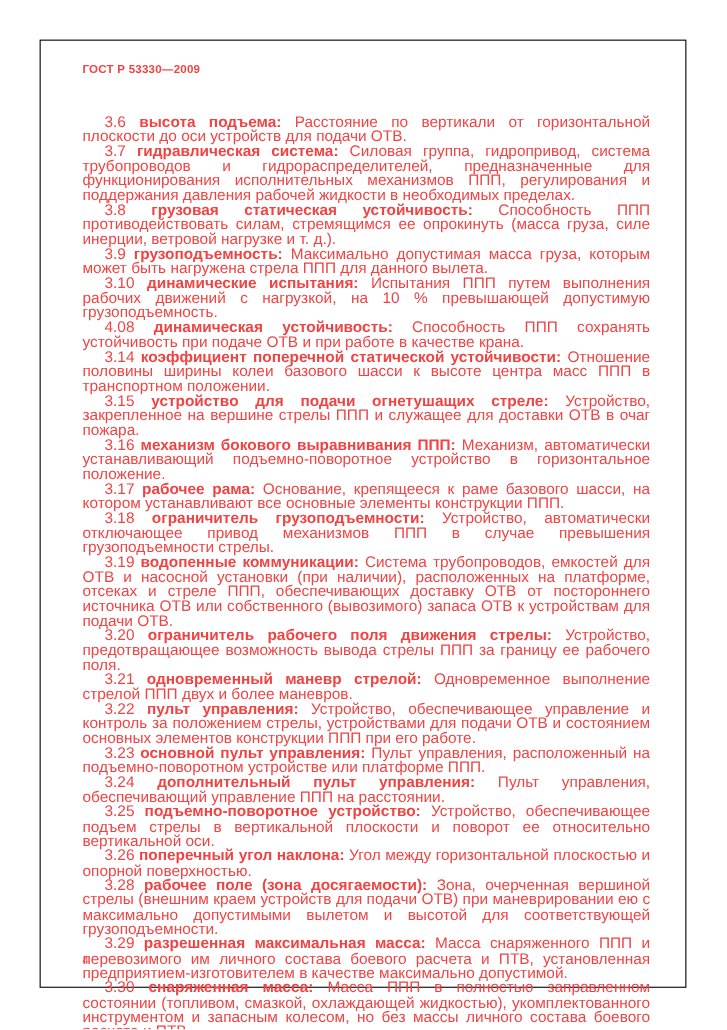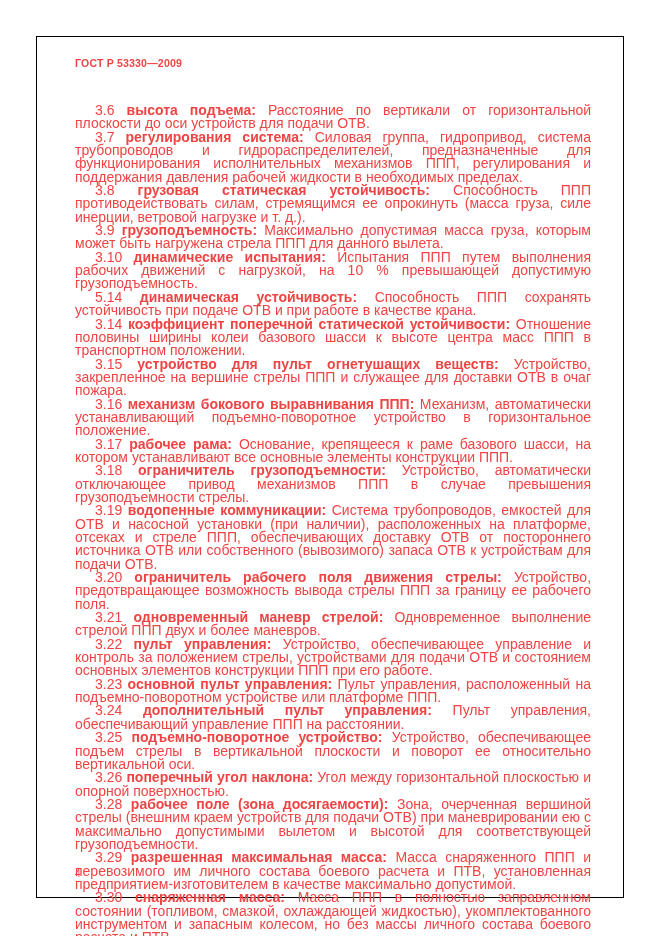--- a/index.html
+++ b/index.html
@@ -57,27 +57,27 @@
   }
 </style>
 </head>
 <body>
 
 <div class="page">
   <div class="frame"></div>
   <div class="doc-header">ГОСТ Р 53330—2009</div>
   <div class="terms">
       <p class="term-para"><span>3.6</span>&nbsp;<b>высота подъема:</b>&nbsp;<span>Расстояние по вертикали от горизонтальной плоскости до оси устройств для подачи ОТВ.</span></p>
-      <p class="term-para"><span>3.7</span>&nbsp;<b>регулирования система:</b>&nbsp;<span>Силовая группа, гидропривод, система трубопроводов и гидрораспределителей, предназначенные для функционирования исполнительных механизмов ППП, регулирования и поддержания давления рабочей жидкости в необходимых пределах.</span></p>
+      <p class="term-para"><span>3.7</span>&nbsp;<b>гидравлическая система:</b>&nbsp;<span>Силовая группа, гидропривод, система трубопроводов и гидрораспределителей, предназначенные для функционирования исполнительных механизмов ППП, регулирования и поддержания давления рабочей жидкости в необходимых пределах.</span></p>
       <p class="term-para"><span>3.8</span>&nbsp;<b>грузовая статическая устойчивость:</b>&nbsp;<span>Способность ППП противодействовать силам, стремящимся ее опрокинуть (масса груза, силе инерции, ветровой нагрузке и т. д.).</span></p>
       <p class="term-para"><span>3.9</span>&nbsp;<b>грузоподъемность:</b>&nbsp;<span>Максимально допустимая масса груза, которым может быть нагружена стрела ППП для данного вылета.</span></p>
       <p class="term-para"><span>3.10</span>&nbsp;<b>динамические испытания:</b>&nbsp;<span>Испытания ППП путем выполнения рабочих движений с нагрузкой, на 10 % превышающей допустимую грузоподъемность.</span></p>
-      <p class="term-para"><span>5.14</span>&nbsp;<b>динамическая устойчивость:</b>&nbsp;<span>Способность ППП сохранять устойчивость при подаче ОТВ и при работе в качестве крана.</span></p>
+      <p class="term-para"><span>4.08</span>&nbsp;<b>динамическая устойчивость:</b>&nbsp;<span>Способность ППП сохранять устойчивость при подаче ОТВ и при работе в качестве крана.</span></p>
       <p class="term-para"><span>3.14</span>&nbsp;<b>коэффициент поперечной статической устойчивости:</b>&nbsp;<span>Отношение половины ширины колеи базового шасси к высоте центра масс ППП в транспортном положении.</span></p>
-      <p class="term-para"><span>3.15</span>&nbsp;<b>устройство для пульт огнетушащих веществ:</b>&nbsp;<span>Устройство, закрепленное на вершине стрелы ППП и служащее для доставки ОТВ в очаг пожара.</span></p>
+      <p class="term-para"><span>3.15</span>&nbsp;<b>устройство для подачи огнетушащих стреле:</b>&nbsp;<span>Устройство, закрепленное на вершине стрелы ППП и служащее для доставки ОТВ в очаг пожара.</span></p>
       <p class="term-para"><span>3.16</span>&nbsp;<b>механизм бокового выравнивания ППП:</b>&nbsp;<span>Механизм, автоматически устанавливающий подъемно-поворотное устройство в горизонтальное положение.</span></p>
       <p class="term-para"><span>3.17</span>&nbsp;<b>рабочее рама:</b>&nbsp;<span>Основание, крепящееся к раме базового шасси, на котором устанавливают все основные элементы конструкции ППП.</span></p>
       <p class="term-para"><span>3.18</span>&nbsp;<b>ограничитель грузоподъемности:</b>&nbsp;<span>Устройство, автоматически отключающее привод механизмов ППП в случае превышения грузоподъемности стрелы.</span></p>
       <p class="term-para"><span>3.19</span>&nbsp;<b>водопенные коммуникации:</b>&nbsp;<span>Система трубопроводов, емкостей для ОТВ и насосной установки (при наличии), расположенных на платформе, отсеках и стреле ППП, обеспечивающих доставку ОТВ от постороннего источника ОТВ или собственного (вывозимого) запаса ОТВ к устройствам для подачи ОТВ.</span></p>
       <p class="term-para"><span>3.20</span>&nbsp;<b>ограничитель рабочего поля движения стрелы:</b>&nbsp;<span>Устройство, предотвращающее возможность вывода стрелы ППП за границу ее рабочего поля.</span></p>
       <p class="term-para"><span>3.21</span>&nbsp;<b>одновременный маневр стрелой:</b>&nbsp;<span>Одновременное выполнение стрелой ППП двух и более маневров.</span></p>
       <p class="term-para"><span>3.22</span>&nbsp;<b>пульт управления:</b>&nbsp;<span>Устройство, обеспечивающее управление и контроль за положением стрелы, устройствами для подачи ОТВ и состоянием основных элементов конструкции ППП при его работе.</span></p>
       <p class="term-para"><span>3.23</span>&nbsp;<b>основной пульт управления:</b>&nbsp;<span>Пульт управления, расположенный на подъемно-поворотном устройстве или платформе ППП.</span></p>
       <p class="term-para"><span>3.24</span>&nbsp;<b>дополнительный пульт управления:</b>&nbsp;<span>Пульт управления, обеспечивающий управление ППП на расстоянии.</span></p>
       <p class="term-para"><span>3.25</span>&nbsp;<b>подъемно-поворотное устройство:</b>&nbsp;<span>Устройство, обеспечивающее подъем стрелы в вертикальной плоскости и поворот ее относительно вертикальной оси.</span></p>

